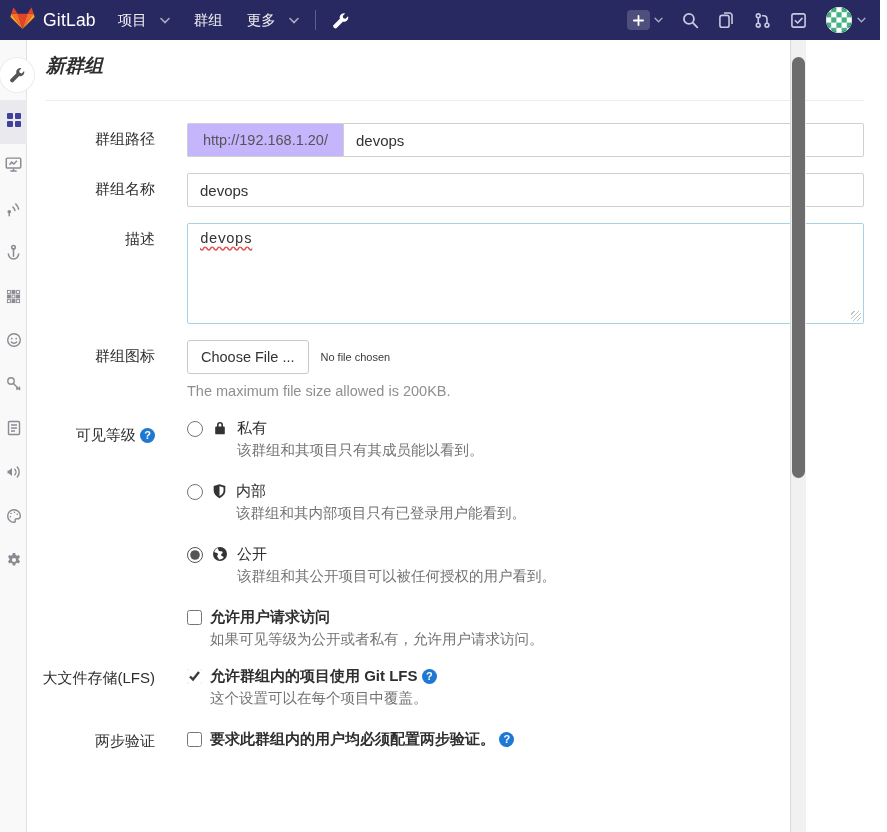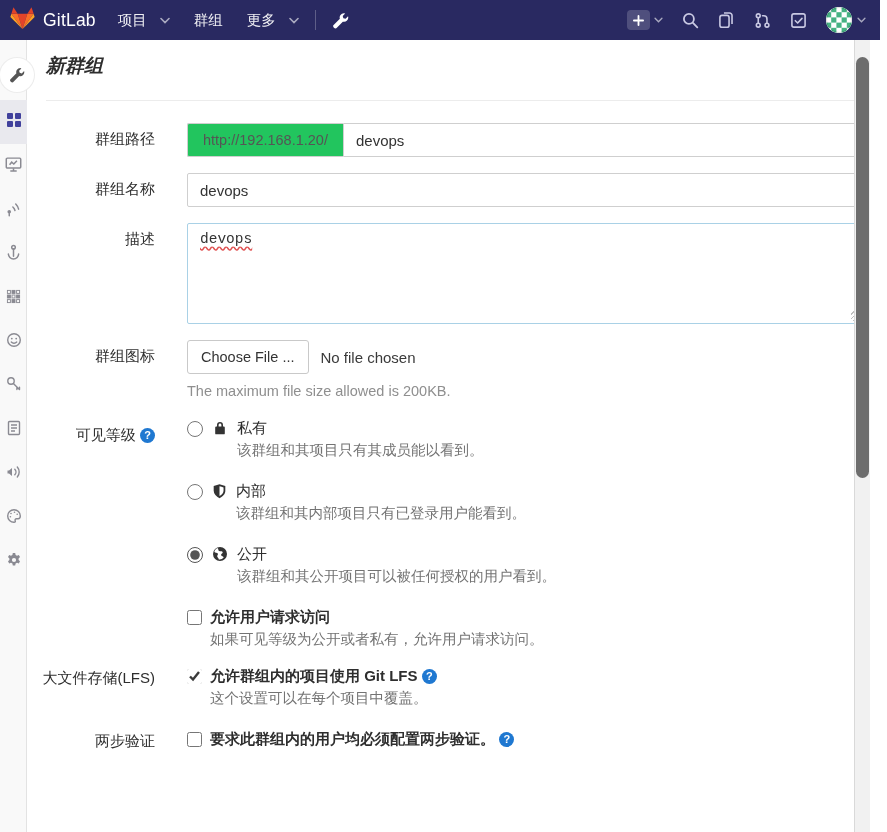--- a/index.html
+++ b/index.html
@@ -1,18 +1,18 @@
 <!DOCTYPE html>
 <html><head>
 <meta charset="utf-8">
 <style>
   * { box-sizing: border-box; margin: 0; padding: 0; }
   html,body { width:887px; height:832px; overflow:hidden; background:#fff;
     font-family:"Liberation Sans","DejaVu Sans",sans-serif; color:#2e2e2e; }
-  .stage { position:relative; width:870px; height:832px; }
+  .stage { position:relative; width:806px; height:832px; }
 
   
   .navbar { position:absolute; top:0; left:0; width:880px; height:40px;
     background:#292961; display:flex; align-items:center; padding:0 14px 0 10px; z-index:5; }
   .nav-corner { position:absolute; top:0; right:0; width:7px; height:40px; background:#d8d8d8; }
   .brand { display:flex; align-items:center; gap:8px; margin-right:22px; cursor:pointer; }
   .brand-name { color:#fff; font-size:17.5px; letter-spacing:.2px; }
   .nav-links { display:flex; align-items:center; gap:24px; }
   .nav-link { color:rgba(255,255,255,.93); font-size:14.5px; display:flex; align-items:center; gap:13px; cursor:pointer; }
   .caret { color:rgba(255,255,255,.6); display:inline-flex; }
@@ -50,36 +50,36 @@
   .rule { border:none; border-top:1px solid #ececec; margin:21px 0 22px 19px; }
 
   .form-row { display:flex; margin-bottom:16px; }
   .form-label { width:160px; min-width:160px; text-align:right; padding:7px 32px 0 0;
     font-size:15px; color:#2e2e2e; }
   .form-ctl { flex:1; }
 
   .txt-input { width:100%; height:34px; border:1px solid #cfcfcf; border-radius:2px;
     padding:0 12px; font-size:15px; color:#333; font-family:inherit; background:#fff; outline:none; }
   .input-group { display:flex; }
-  .input-addon { height:34px; background:#22c55e; border:1px solid #cfcfcf; border-right:none;
+  .input-addon { height:34px; background:#c4b5fd; border:1px solid #cfcfcf; border-right:none;
     border-radius:2px 0 0 2px; display:flex; align-items:center; padding:0 15px;
     font-size:14.5px; color:#555; white-space:nowrap; }
   .input-group .txt-input { border-radius:0 2px 2px 0; }
 
   .textarea-mock { width:100%; height:101px; border:1px solid #a9d1e6; border-radius:2px;
     padding:7px 12px; font-family:"Liberation Mono","DejaVu Sans Mono",monospace;
     font-size:14.5px; color:#333; position:relative; cursor:text; }
   .misspell { text-decoration:underline wavy #e05252; text-decoration-skip-ink:none; text-underline-offset:3px; }
   .resize-grip { position:absolute; right:2px; bottom:2px; width:10px; height:10px;
     background:repeating-linear-gradient(135deg,transparent 0 2px,#bfbfbf 2px 3px); cursor:se-resize; }
 
   .file-row { display:flex; align-items:center; gap:12px; }
   .file-btn { height:34px; border:1px solid #c9c9c9; border-radius:3px; background:#fff;
     padding:0 13px; font-size:14.5px; color:#333; font-family:inherit; cursor:pointer; }
-  .file-status { font-size:15px; color:#3a3a3a; }
+  .file-status { font-size:11px; color:#3a3a3a; }
   .hint { font-size:14.5px; color:#8f8f8f; margin-top:9px; }
 
   .help { display:inline-block; width:15px; height:15px; border-radius:50%;
     background:#1f78d1; color:#fff; font-size:11px; font-weight:700; line-height:15px;
     text-align:center; vertical-align:1px; cursor:pointer; }
   .help::before { content:"?"; }
 
   .vis-option { display:flex; gap:9px; margin-bottom:22px; cursor:pointer; }
   .vis-option input { width:16px; height:16px; margin-top:2px; accent-color:#555; cursor:pointer; }
   .vis-icon { display:inline-flex; margin-top:1px; }

